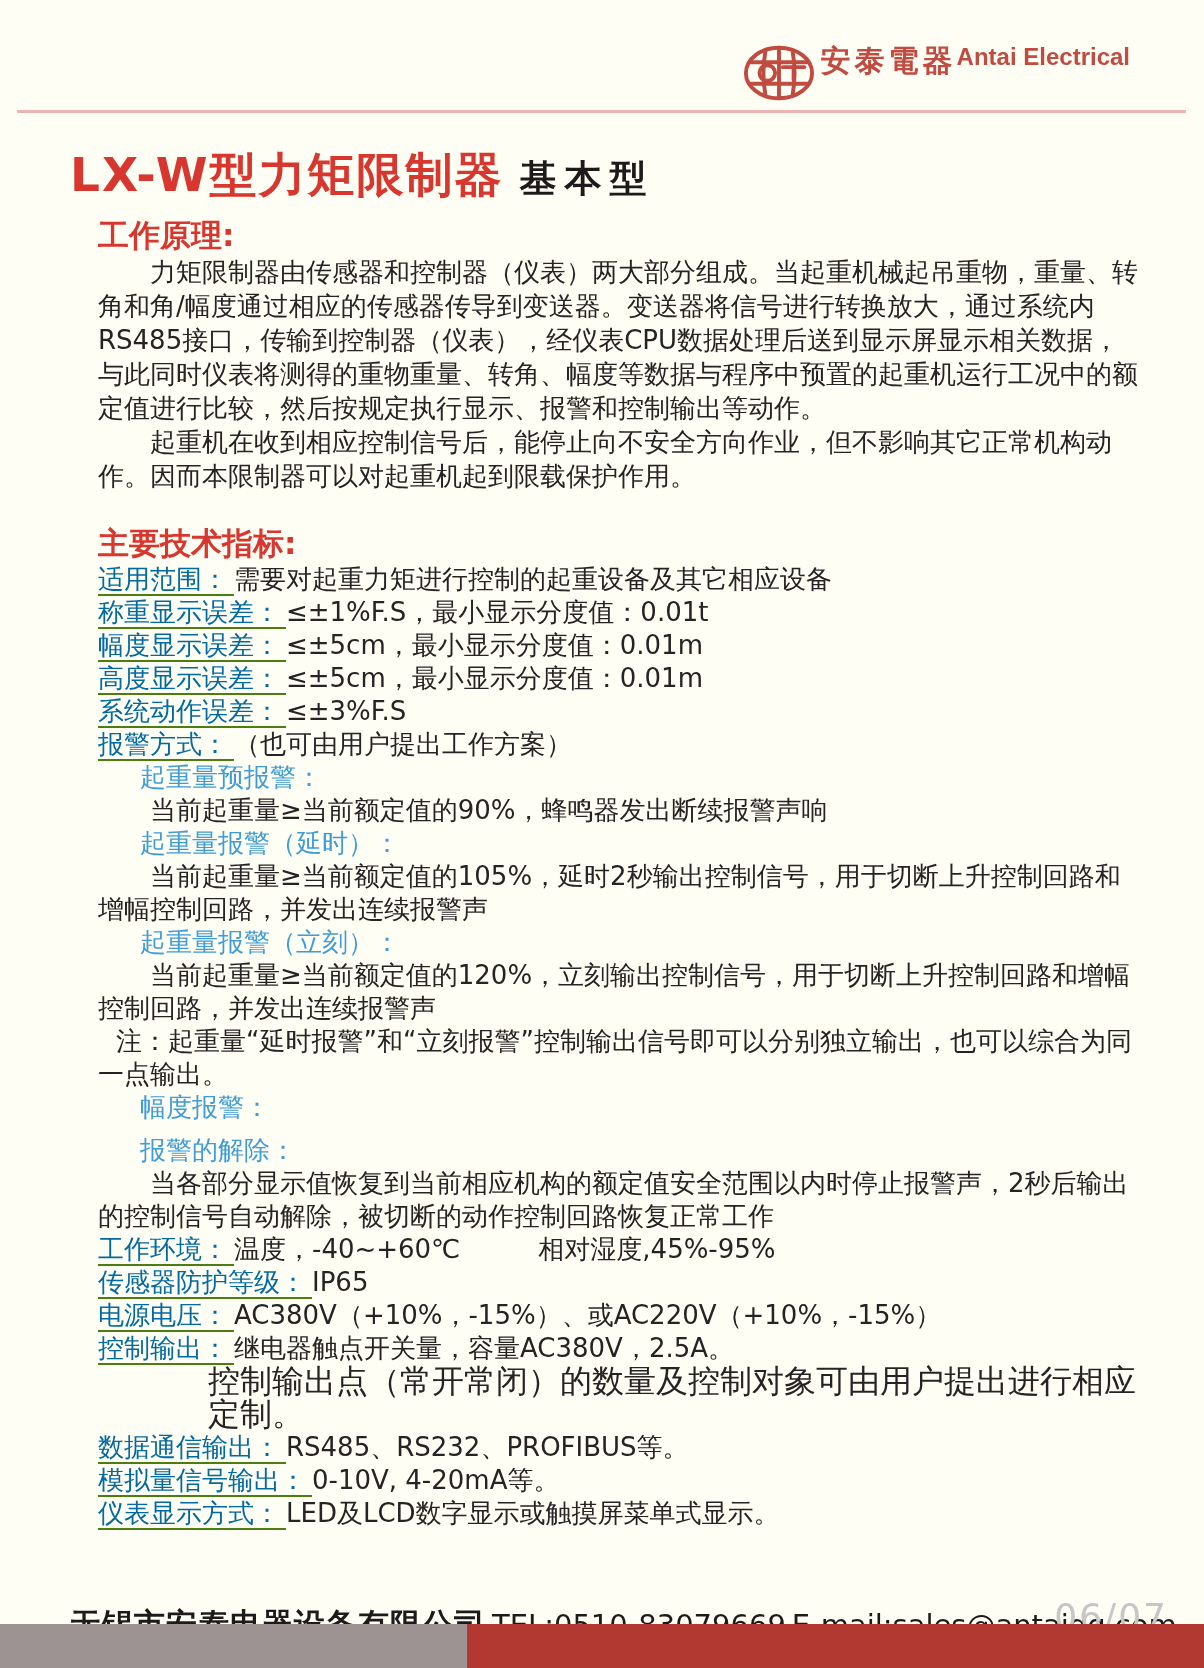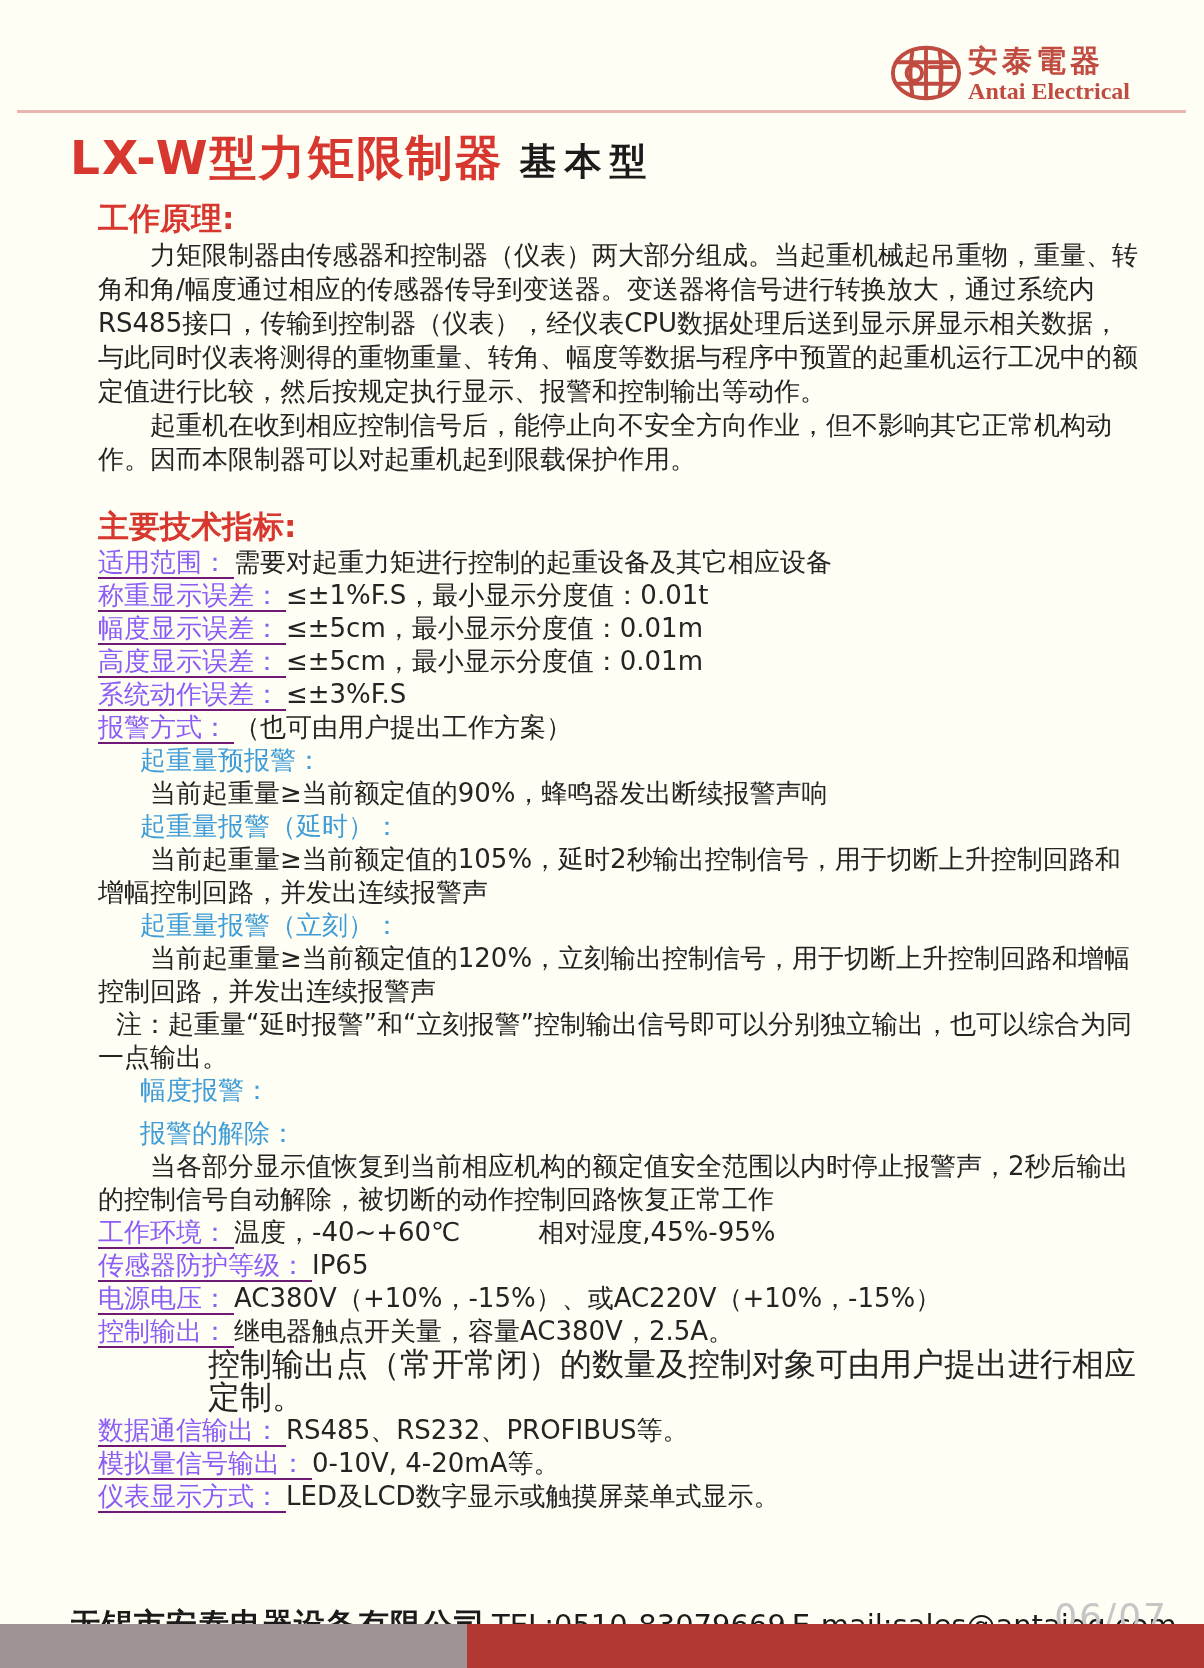--- a/index.html
+++ b/index.html
@@ -4,36 +4,36 @@
 <style>
   * { margin:0; padding:0; box-sizing:border-box; }
   html,body { background:#ffffff; }
   body { width:1204px; font-family:"DejaVu Sans","Liberation Sans",sans-serif; }
   .page { position:relative; width:1204px; height:1668px; background:#FFFEF4; overflow:hidden; color:#272324; }
 
   
   .header { position:relative; height:113px; }
   .logo { position:absolute; right:74px; top:44px; display:flex; align-items:flex-start; gap:5px; }
   .emblem { width:74px; height:58px; }
-  .logo-text { display:flex; flex-direction:column; }
+  .logo-text { display:flex; flex-direction:row; }
   .logo-cn { font-family:"DejaVu Serif","Liberation Serif",serif; font-weight:bold; font-size:30px; line-height:34px; letter-spacing:4px; color:#BF4B41; }
-  .logo-en { font-family:Liberation Serif, serif; font-weight:bold; font-size:24px; line-height:26px; color:#BF4B41;text-align:center; }
+  .logo-en { font-family:Liberation Sans, sans-serif; font-weight:bold; font-size:24px; line-height:26px; color:#BF4B41;text-align:center; }
   .header-rule { position:absolute; left:17px; right:18px; bottom:0; height:3px; background:#EBB5B1; }
 
   
-  .content { padding:10px 62px 0 98px; }
+  .content { padding:27px 62px 0 98px; }
   .title { margin:4px 0 6px -28px; white-space:nowrap; }
   .title-main { color:#D7372E; font-size:47px; font-weight:bold; letter-spacing:2px; }
   .title-suffix { color:#1E1A1B; font-size:37px; font-weight:bold; margin-left:16px; letter-spacing:8px; }
   .section-head { color:#D7372E; font-size:31px; font-weight:bold; line-height:40px; margin-top:8px; }
   .para { font-size:26px; line-height:34px; text-indent:2em; color:#272324; }
   .specs-head { margin-top:30px; margin-bottom:0; }
 
   .spec-row { font-size:26px; line-height:33px; }
-  .spec-label { color:#8b5cf6; border-bottom:2px solid #701a75; padding-right:6px; }
+  .spec-label { color:#0369a1; border-bottom:2px solid #4d7c0f; padding-right:6px; }
   .spec-text { color:#272324; }
   .sub-head { color:#3F9CD6; font-size:26px; line-height:33px; margin-left:42px; }
   .para.tight { line-height:33px; }
   .para.note { text-indent:18px; line-height:33px; }
   .sub-head.release { margin-top:10px; }
   .cont-line { font-size:32px; line-height:33px; margin-left:110px; }
 
   
   .footer { position:absolute; left:70px; right:0; top:1604px; height:44px; display:flex; align-items:baseline; gap:6px; white-space:nowrap; }
   .company { font-size:31px; font-weight:bold; color:#1E1A1B; letter-spacing:1px; }

